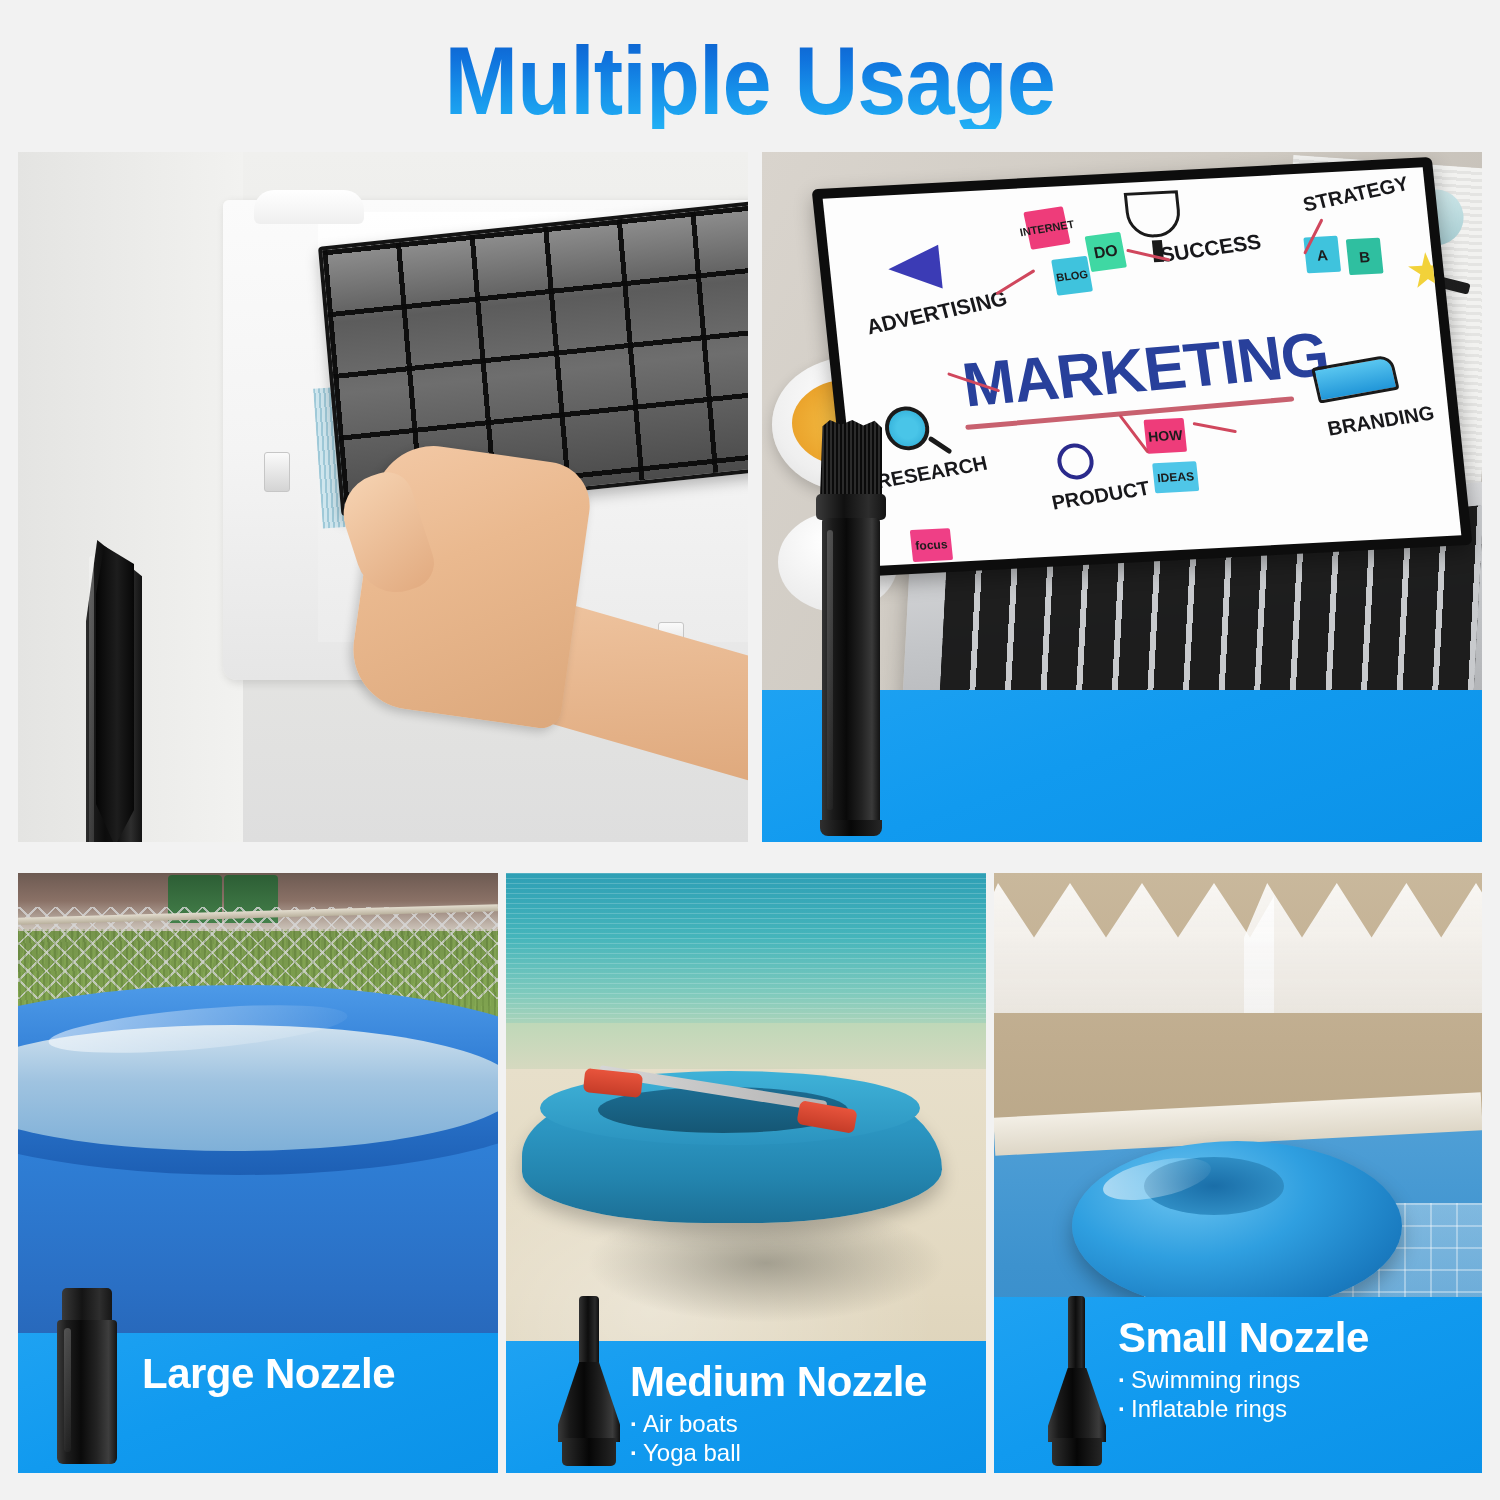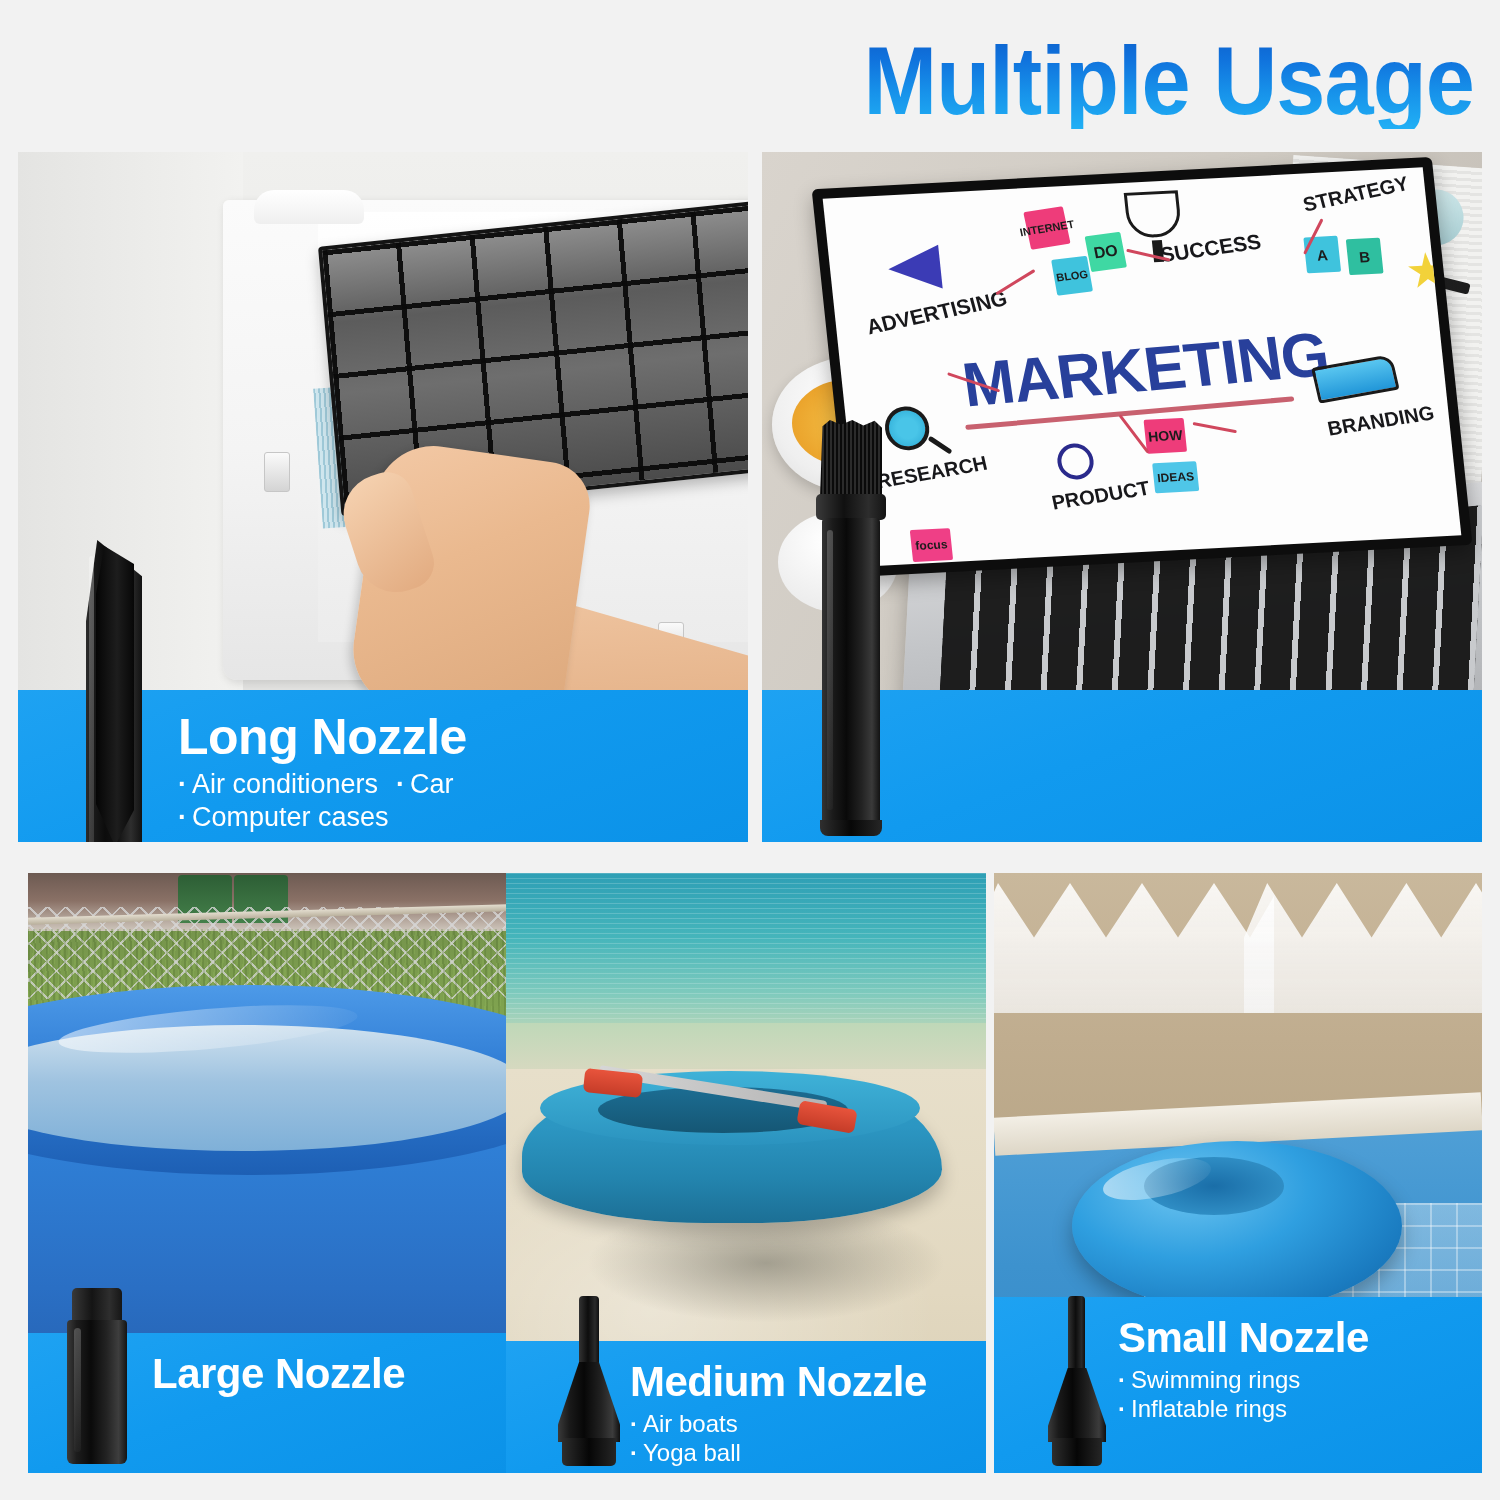--- a/index.html
+++ b/index.html
@@ -14,21 +14,21 @@
     background: #f2f2f2;
     font-family: "Liberation Sans", sans-serif;
     position: relative;
   }
 
   
   .title-wrap {
     position: absolute;
     left: 0; top: 26px;
     width: 1500px; height: 110px;
-    display: flex; align-items: center; justify-content: flex-end;
+    display: flex; align-items: center; justify-content: center;
   }
   .title {
     font-family: "Liberation Sans Narrow", "Liberation Sans", sans-serif;
     font-size: 96px;
     font-weight: bold;
     letter-spacing: -1px;
     line-height: 1;
     transform: scaleX(0.92);
     background: linear-gradient(to bottom, #0d60cc 0%, #1073dd 28%, #1792ea 62%, #21b0f5 100%);
     -webkit-background-clip: text;
@@ -571,34 +571,20 @@
     <div class="ac-louver"></div>
     <div class="ac-coil"></div>
     <div class="ac-filter"></div>
     <div class="ac-clip" style="left:246px; top:300px;"></div>
     <div class="ac-clip" style="left:640px; top:470px;"></div>
     <div class="arm"></div>
     <div class="hand"></div>
     <div class="thumb"></div>
   </div>
 
-  <div class="bar" style="height:152px;">
-    <div class="bar-inner" style="left:160px; top:22px;">
-      <div class="bar-title">Long Nozzle</div>
-      <div class="bullets">
-        <div class="brow">
-          <span class="bullet" style="min-width:218px;">Air conditioners</span>
-          <span class="bullet">Car</span>
-        </div>
-        <div class="brow">
-          <span class="bullet">Computer cases</span>
-        </div>
-      </div>
-    </div>
-  </div>
 
   <div class="nozzle long-noz">
     <div class="body"></div>
     <div class="slot"></div>
     <div class="hl"></div>
 
   </div>
 </div>
 
 <div class="panel row-top" style="left:762px; top:152px; width:720px; height:690px;">
@@ -665,21 +651,21 @@
 
   <div class="nozzle brush-noz" style="left:50px; top:268px;">
     <div class="bristles"></div>
     <div class="collar"></div>
     <div class="tube"></div>
     <div class="tube-hl"></div>
     <div class="foot"></div>
   </div>
 </div>
 
-<div class="panel row-bot" style="left:28px; top:873px; width:480px; height:600px;">
+<div class="panel row-bot" style="left:18px; top:873px; width:480px; height:600px;">
 
   <div class="photo sc-pool">
     <div class="pool-house"></div>
     <div class="chair" style="left:150px;"></div>
     <div class="chair" style="left:206px;"></div>
     <div class="pool-fence"></div>
     <div class="fence-rail"></div>
     <div class="grass-tex"></div>
     <div class="edge-fence"></div>
     <div class="pool-body"></div>

